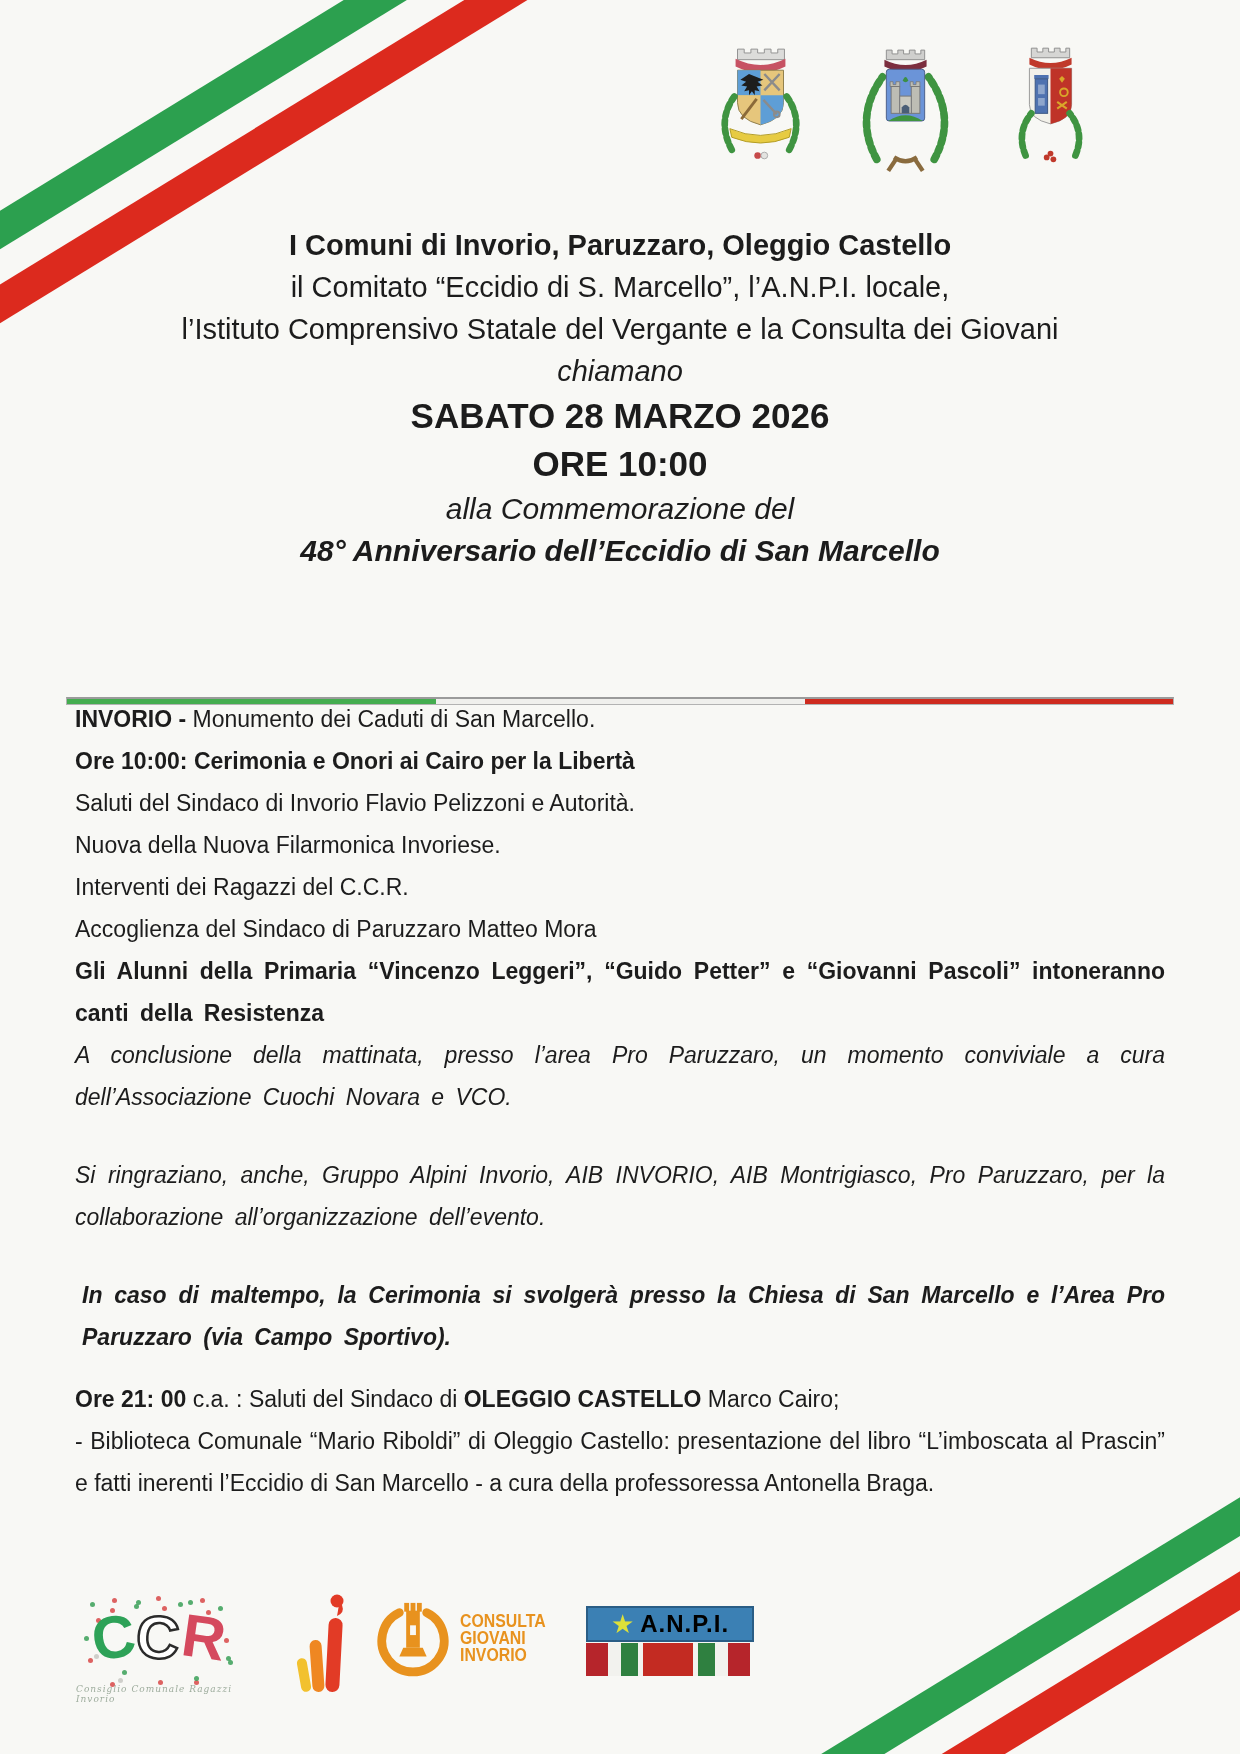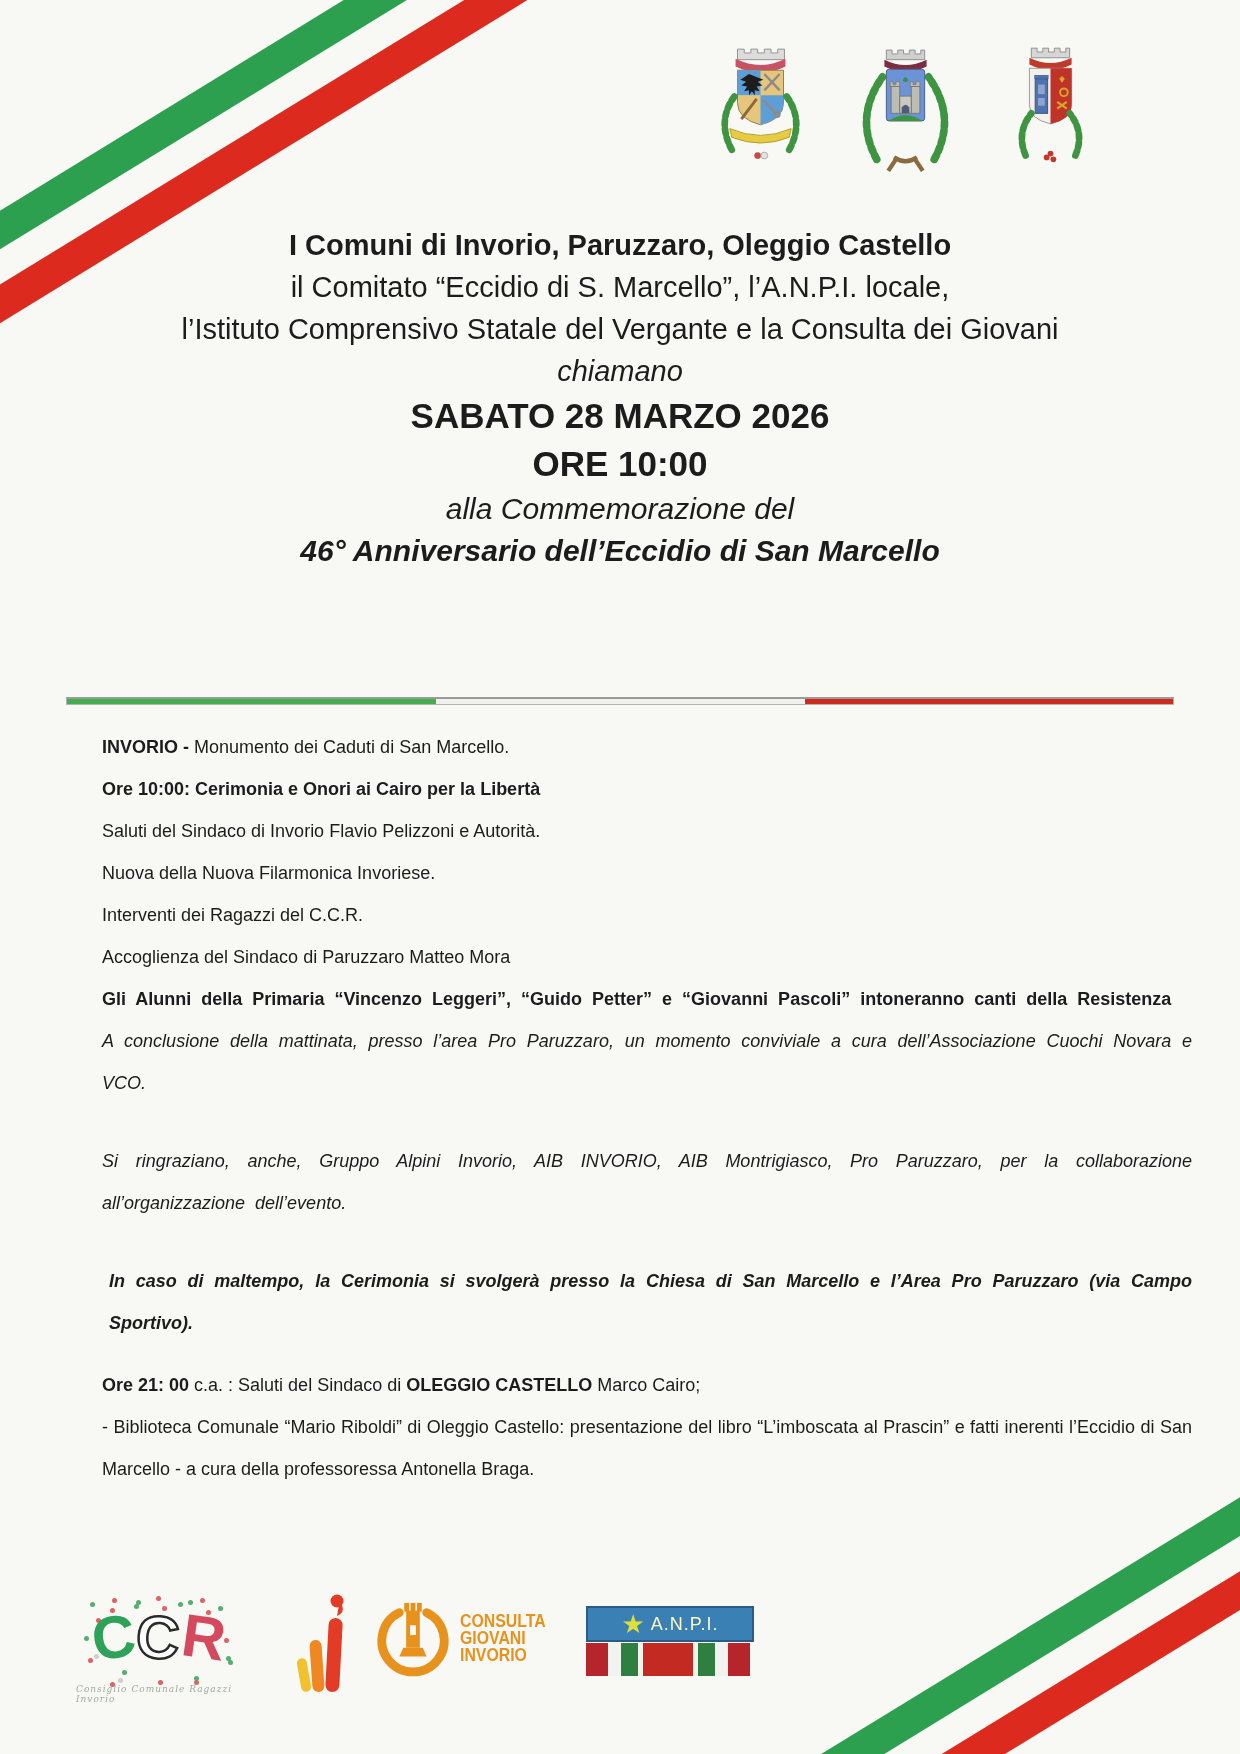--- a/index.html
+++ b/index.html
@@ -28,21 +28,21 @@
   .h-date{font-size:35px;font-weight:bold;line-height:48px;}
   .h-ital2{font-size:30px;font-style:italic;line-height:42px;}
   .h-bi{font-size:30px;font-weight:bold;font-style:italic;line-height:42px;}
 
   
   .divider{position:absolute;top:697px;left:66px;width:1108px;height:8px;
      border:1px solid #b3b3b3;border-top:2px solid #9b9b9b;box-sizing:border-box;
      background:linear-gradient(to right,#44ad4f 0 33.4%,#f0f0ed 33.4% 66.7%,#ce2b1f 66.7% 100%);}
 
   
-  .content{position:absolute;top:726px;left:75px;width:1090px;font-size:18px;margin-left:27px;}
+  .content{position:absolute;top:698px;left:75px;width:1090px;font-size:23px;}
   .content p{margin:0;line-height:42px;}
   .b{font-weight:bold;}
   .i{font-style:italic;}
   .bi{font-weight:bold;font-style:italic;}
   .just{text-align:justify;}
   .stretch{word-spacing:5px;}
   .mt{margin-top:36px !important;}
   .mts{margin-top:20px !important;}
   .pad{padding-left:7px;}
 
@@ -70,21 +70,21 @@
   .invorio-mark{position:absolute;left:296px;top:1592px;width:62px;height:108px;}
 
   .consulta{position:absolute;left:374px;top:1598px;display:flex;align-items:center;gap:8px;}
   .consulta-text{color:#e8921e;font-weight:bold;font-size:18px;line-height:17px;
       letter-spacing:0;transform:scaleX(.88);transform-origin:left center;}
 
   .anpi{position:absolute;left:586px;top:1606px;width:168px;}
   .anpi-top{height:36px;background:#3b80b4;border:2px solid #2a5d85;box-sizing:border-box;
       display:flex;align-items:center;justify-content:center;gap:6px;}
   .anpi-star{color:#dde03a;font-size:26px;line-height:26px;}
-  .anpi-text{color:#fef9c3;font-weight:normal;font-size:18px;letter-spacing:1px;}
+  .anpi-text{color:#000000;font-weight:bold;font-size:24px;letter-spacing:1px;}
   .anpi-ribbon{height:33px;margin-top:1px;display:flex;}
   .anpi-ribbon div{height:100%;}
   .rb-r1{width:22px;background:#b6252b;} .rb-w1{width:13px;background:#f2f2ee;}
   .rb-g1{width:17px;background:#2f8040;} .rb-x1{width:5px;background:#f2f2ee;}
   .rb-R{width:50px;background:#c32b22;}  .rb-x2{width:5px;background:#f2f2ee;}
   .rb-g2{width:17px;background:#2f8040;} .rb-w2{width:13px;background:#f2f2ee;}
   .rb-r2{width:22px;background:#b6252b;}
 </style>
 </head>
 <body>
@@ -157,21 +157,21 @@
   </div>
 
   <div class="header">
     <div class="h-bold">I Comuni di Invorio, Paruzzaro, Oleggio Castello</div>
     <div class="h-reg">il Comitato “Eccidio di S. Marcello”, l’A.N.P.I. locale,</div>
     <div class="h-reg">l’Istituto Comprensivo Statale del Vergante e la Consulta dei Giovani</div>
     <div class="h-ital">chiamano</div>
     <div class="h-date">SABATO 28 MARZO 2026</div>
     <div class="h-date">ORE 10:00</div>
     <div class="h-ital2">alla Commemorazione del</div>
-    <div class="h-bi">46° Anniversario dell’Eccidio di San Marcello</div>
+    <div class="h-bi">48° Anniversario dell’Eccidio di San Marcello</div>
   </div>
 
   <div class="divider"></div>
 
   <div class="content">
     <p><span class="b">INVORIO - </span><span>Monumento dei Caduti di San Marcello.</span></p>
     <p class="b">Ore 10:00: Cerimonia e Onori ai Cairo per la Libertà</p>
     <p>Saluti del Sindaco di Invorio Flavio Pelizzoni e Autorità.</p>
     <p>Nuova della Nuova Filarmonica Invoriese.</p>
     <p>Interventi dei Ragazzi del C.C.R.</p>

